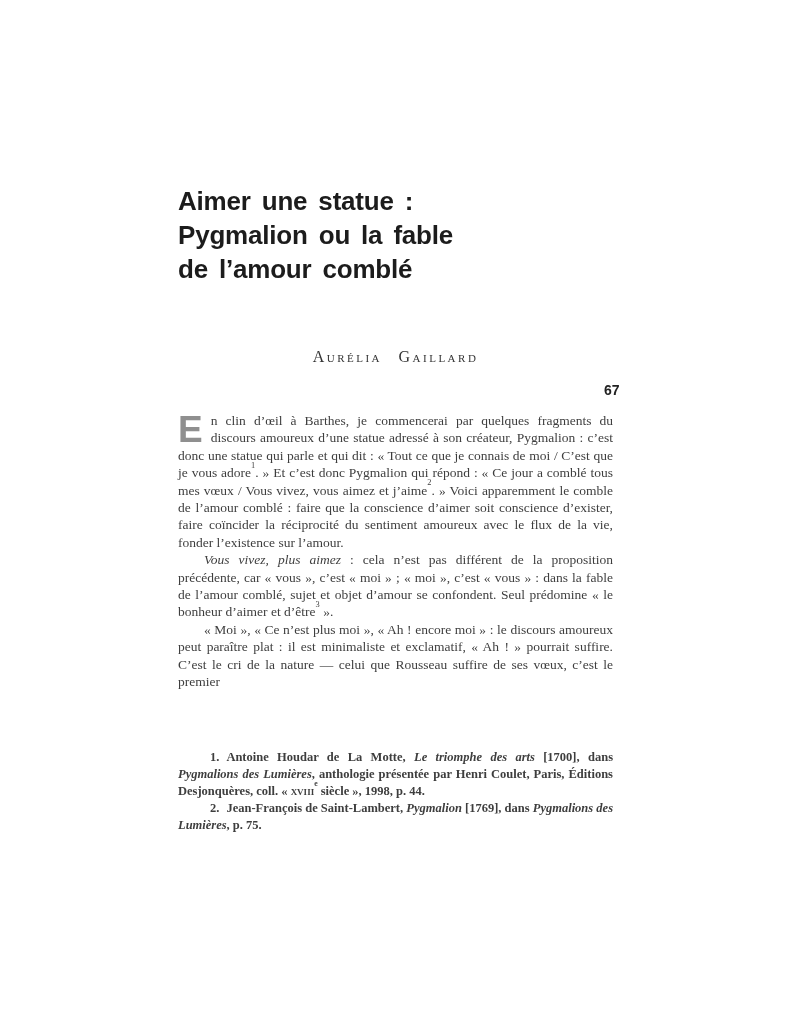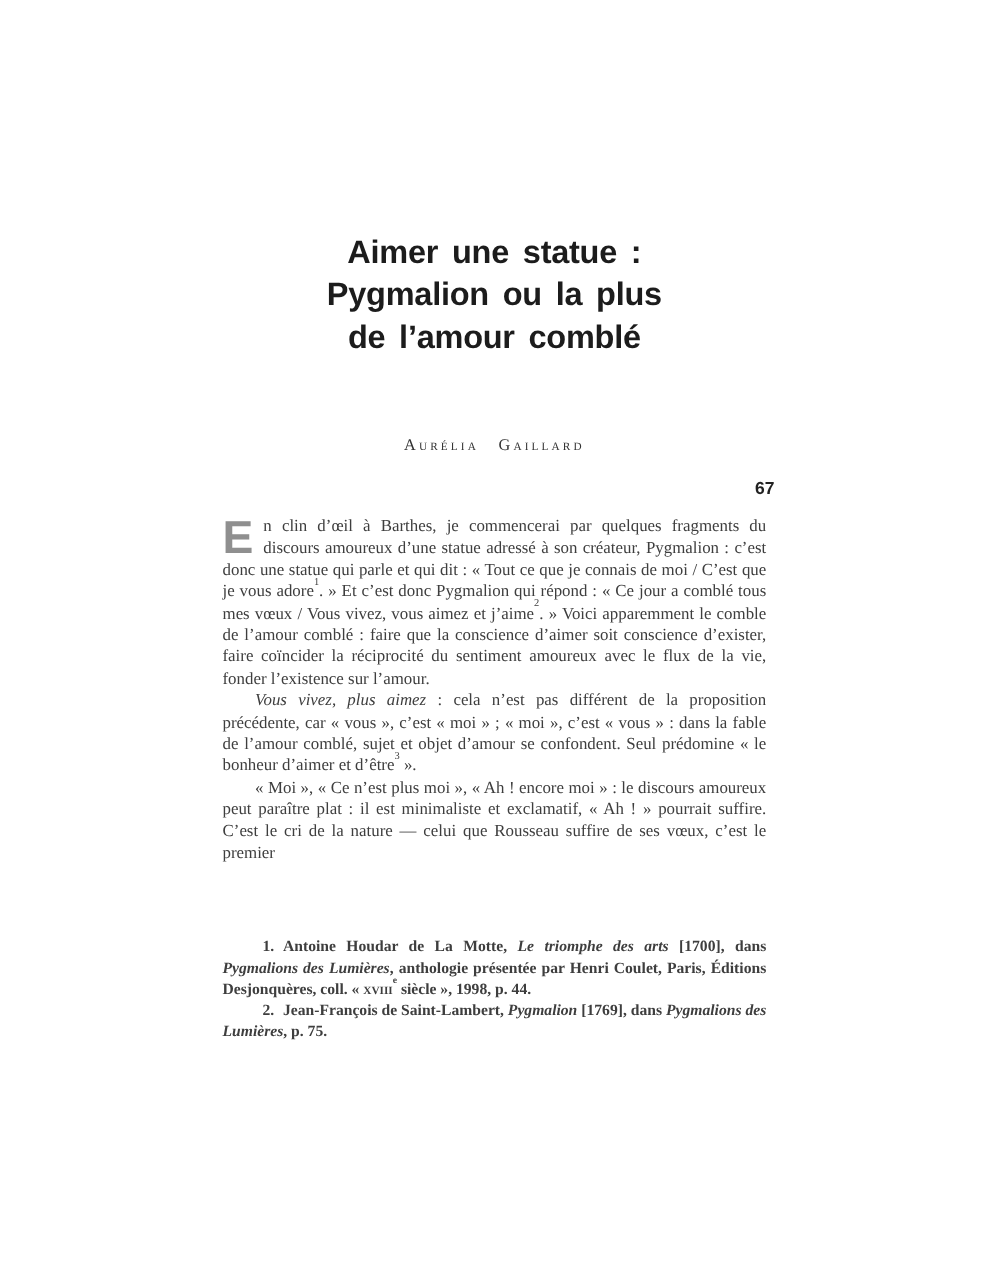--- a/index.html
+++ b/index.html
@@ -12,39 +12,38 @@
     font-family: "Liberation Serif", serif;
     overflow: hidden;
   }
 
   .title {
     position: absolute;
     top: 184px;
     left: 178px;
     width: 435px;
     margin: 0;
-    text-align: center;
     font-family: "Liberation Sans", sans-serif;
     font-weight: 700;
     font-size: 26px;
     line-height: 34px;
     letter-spacing: -0.2px;
     word-spacing: 4px;
     color: var(--title, #1c1c1c);
   }
   .title-line { display: block; }
 
   .author {
     position: absolute;
     top: 348px;
     left: 178px;
     width: 435px;
     text-align: center;
     font-variant: small-caps;
-    font-size: 13px;
+    font-size: 16px;
     letter-spacing: 2.5px;
     word-spacing: 10px;
     color: #333333;
   }
 
   .page-number {
     position: absolute;
     top: 382px;
     left: 604px;
     font-family: "Liberation Sans", sans-serif;
@@ -100,21 +99,21 @@
 </style>
 </head>
 <body>
 
 <div class="page">
 
   <div class="page-number">67</div>
 
   <h1 class="title">
     <span class="title-line">Aimer une statue :</span>
-    <span class="title-line">Pygmalion ou la plus</span>
+    <span class="title-line">Pygmalion ou la fable</span>
     <span class="title-line">de l’amour comblé</span>
   </h1>
 
   <div class="author">Aurélia Gaillard</div>
 
   <div class="body-text">
     <p>
       <span class="dropcap">E</span><span><span>n clin d’œil à Barthes, je commencerai par quelques fragments du discours amoureux d’une statue adressé à son créateur, Pygmalion : c’est donc une statue qui parle et qui dit : « Tout ce que je connais de moi / C’est que je vous adore</span><sup class="seg-sup">1</sup><span>. » Et c’est donc Pygmalion qui répond : « Ce jour a comblé tous mes vœux / Vous vivez, vous aimez et j’aime</span><sup class="seg-sup">2</sup><span>. » Voici apparemment le comble de l’amour comblé : faire que la conscience d’aimer soit conscience d’exister, faire coïncider la réciprocité du sentiment amoureux avec le flux de la vie, fonder l’existence sur l’amour.</span></span>
     </p>
     <p class="indented">

